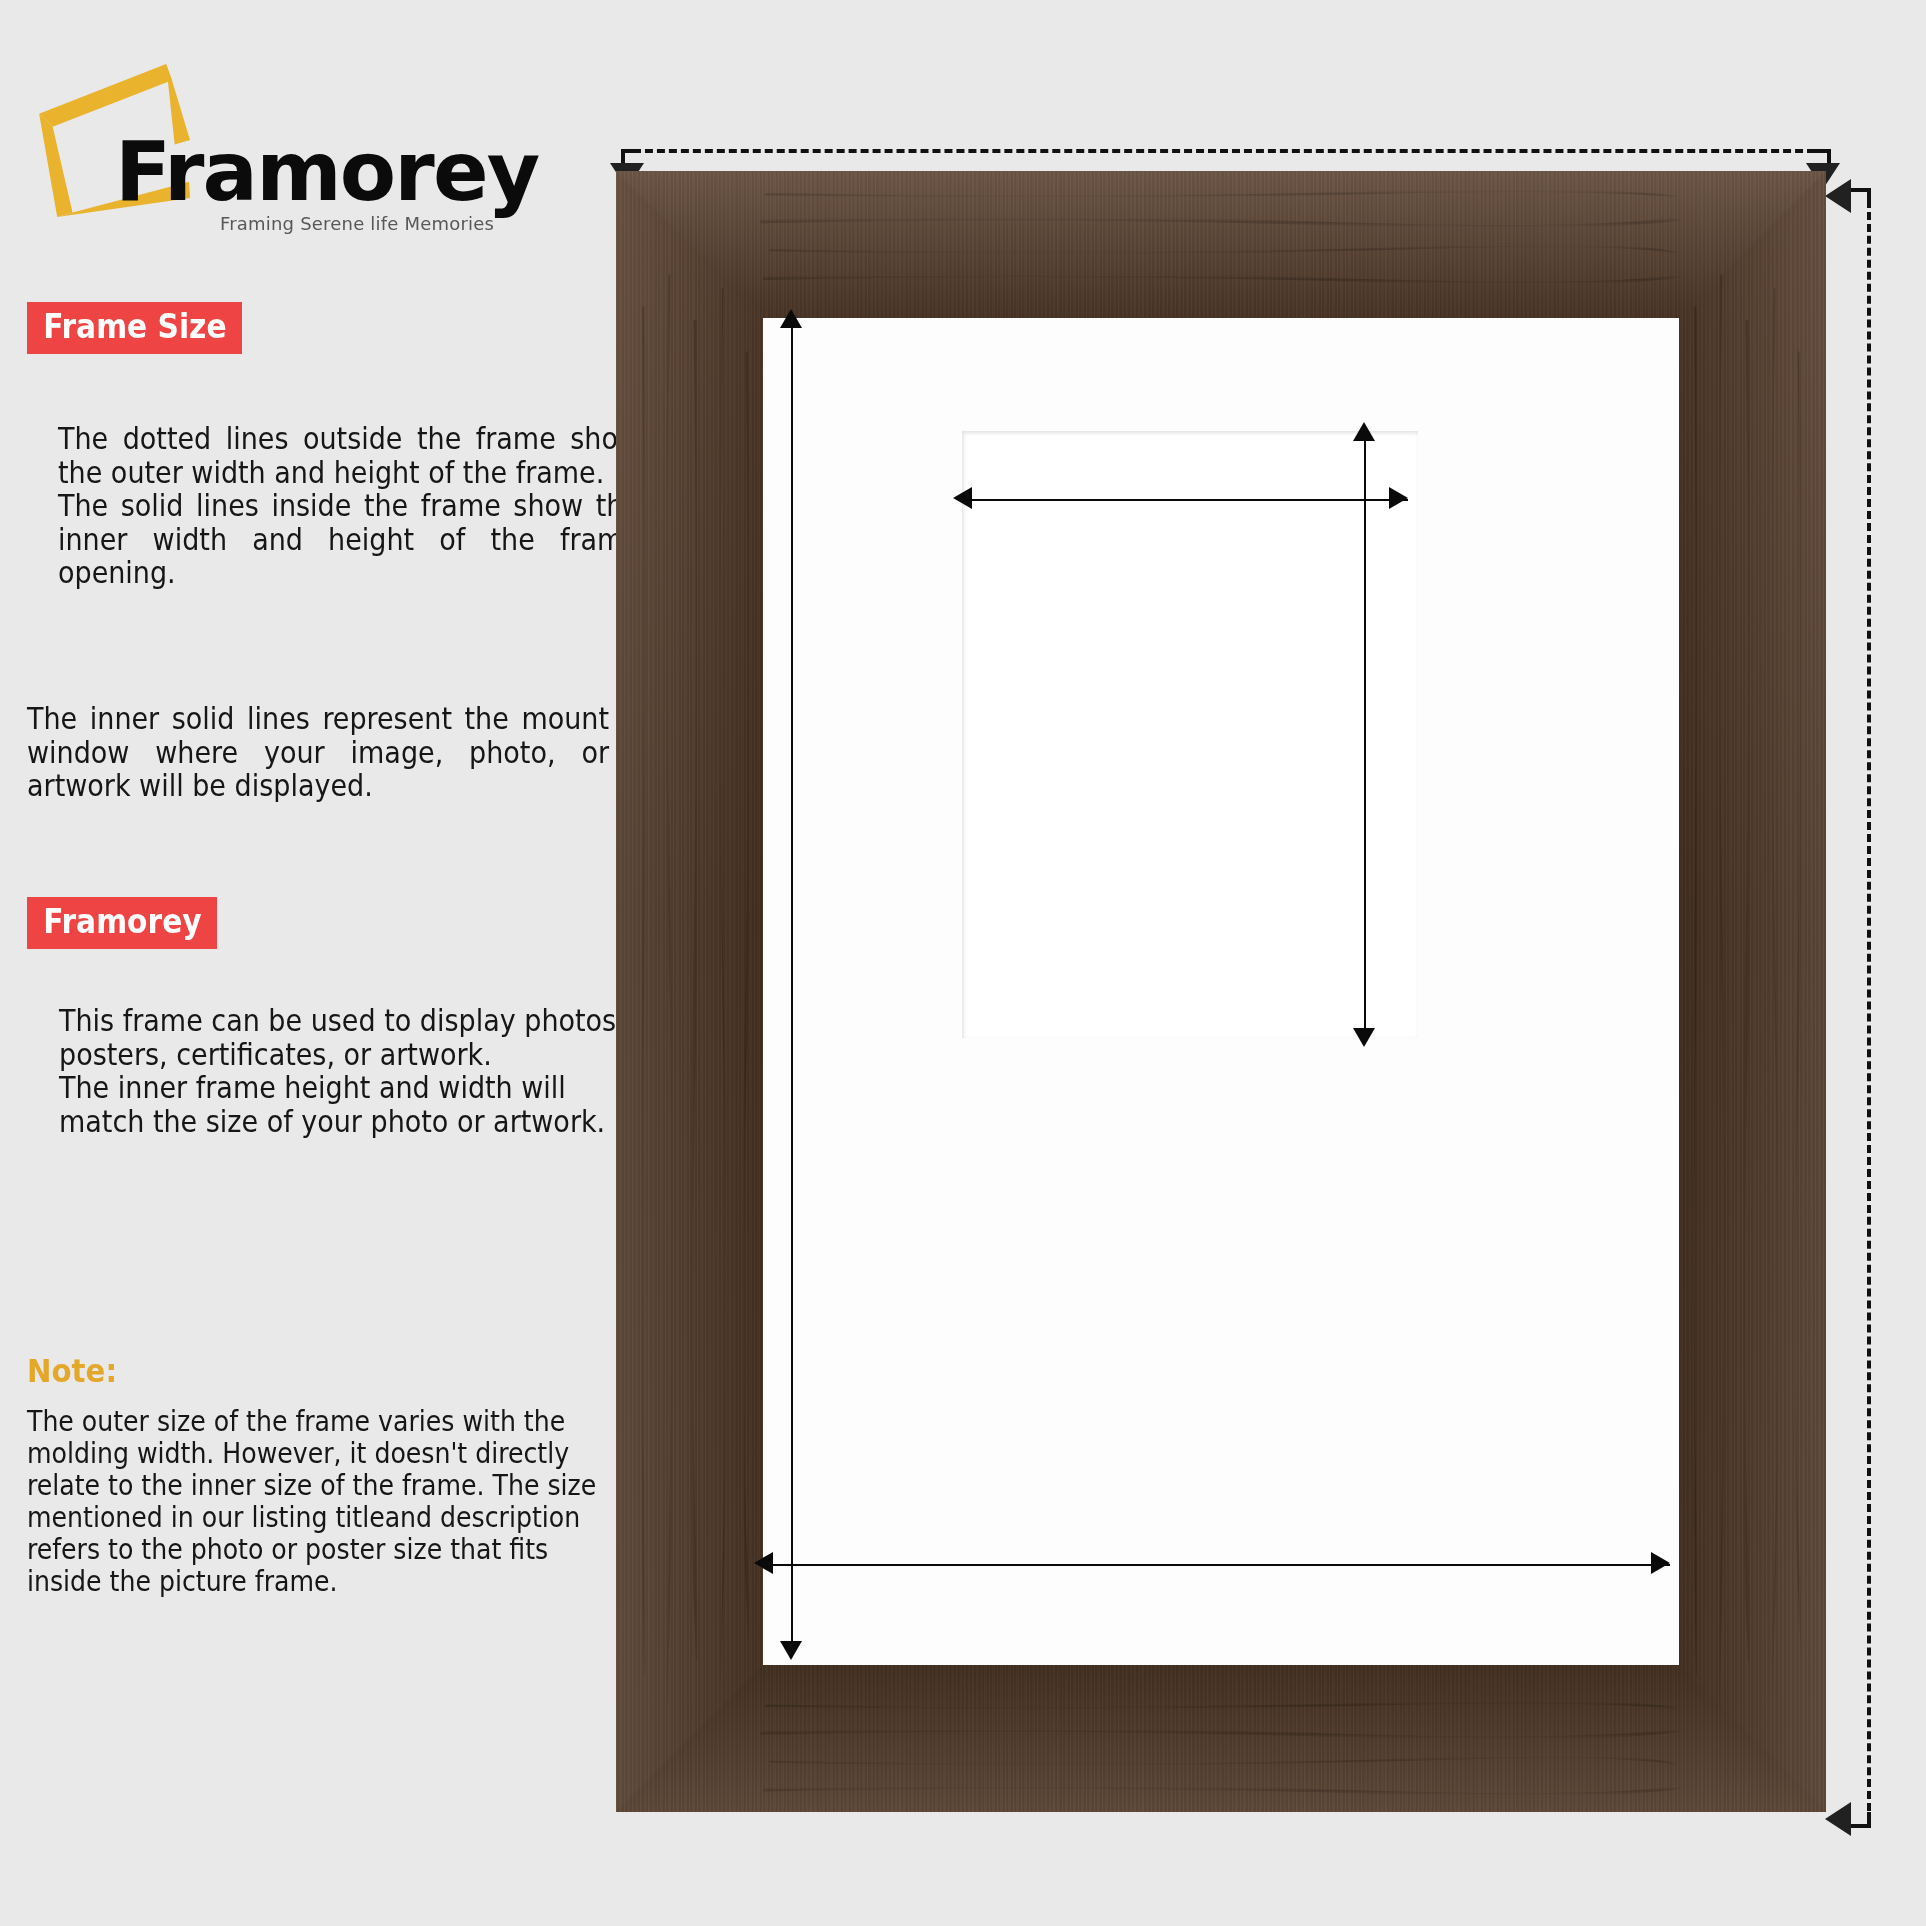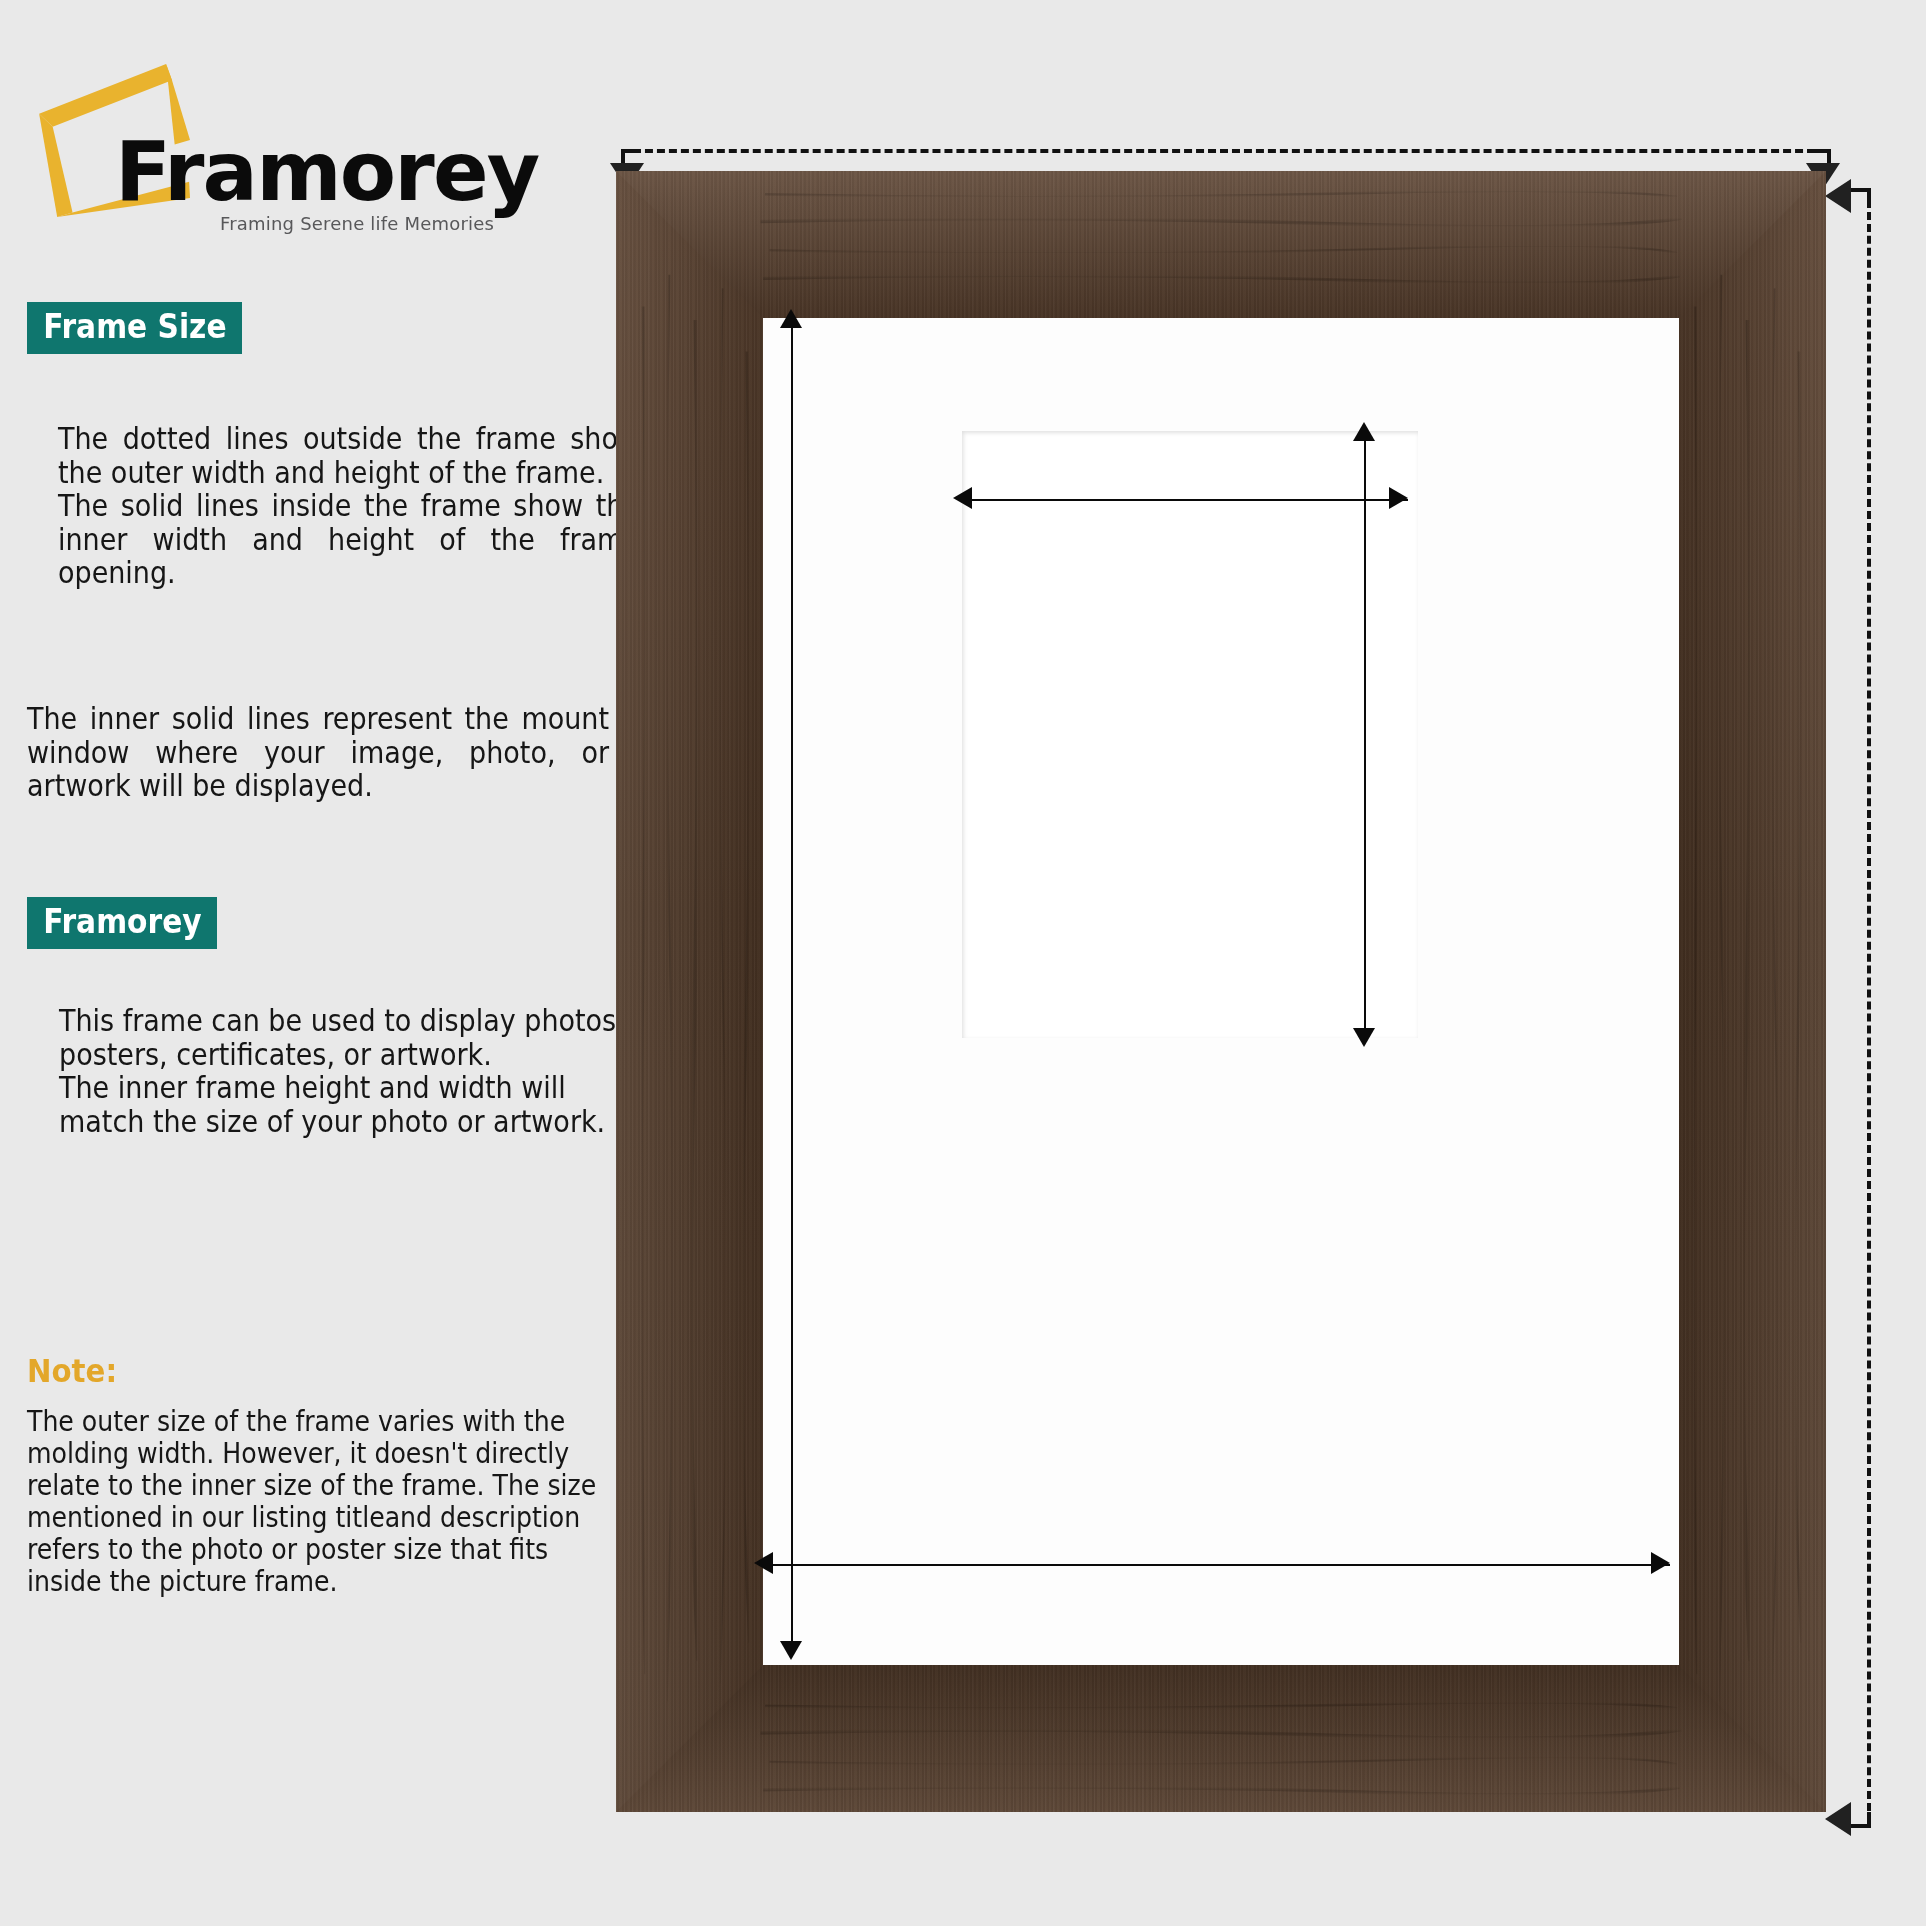--- a/index.html
+++ b/index.html
@@ -34,21 +34,21 @@
   }
   #logo-tagline{
     position:absolute;left:189px;top:159px;
     font-size:18px;color:#58585a;letter-spacing:0.2px;white-space:nowrap;
     font-family:"DejaVu Sans", sans-serif;
   }
 
   
   .pill{
     position:absolute;
-    background:#0f766e;
+    background:#ef4444;
     color:#ffffff;
     font-size:33px;
     font-weight:700;
     font-family:"DejaVu Sans Condensed","DejaVu Sans", sans-serif;
     padding:8.1px 15.3px 10.8px 16.3px;
     line-height:1;
     white-space:nowrap;
   }
   #pill-frame-size{left:27px;top:302px;}
   #pill-useable{left:27px;top:897px;}

